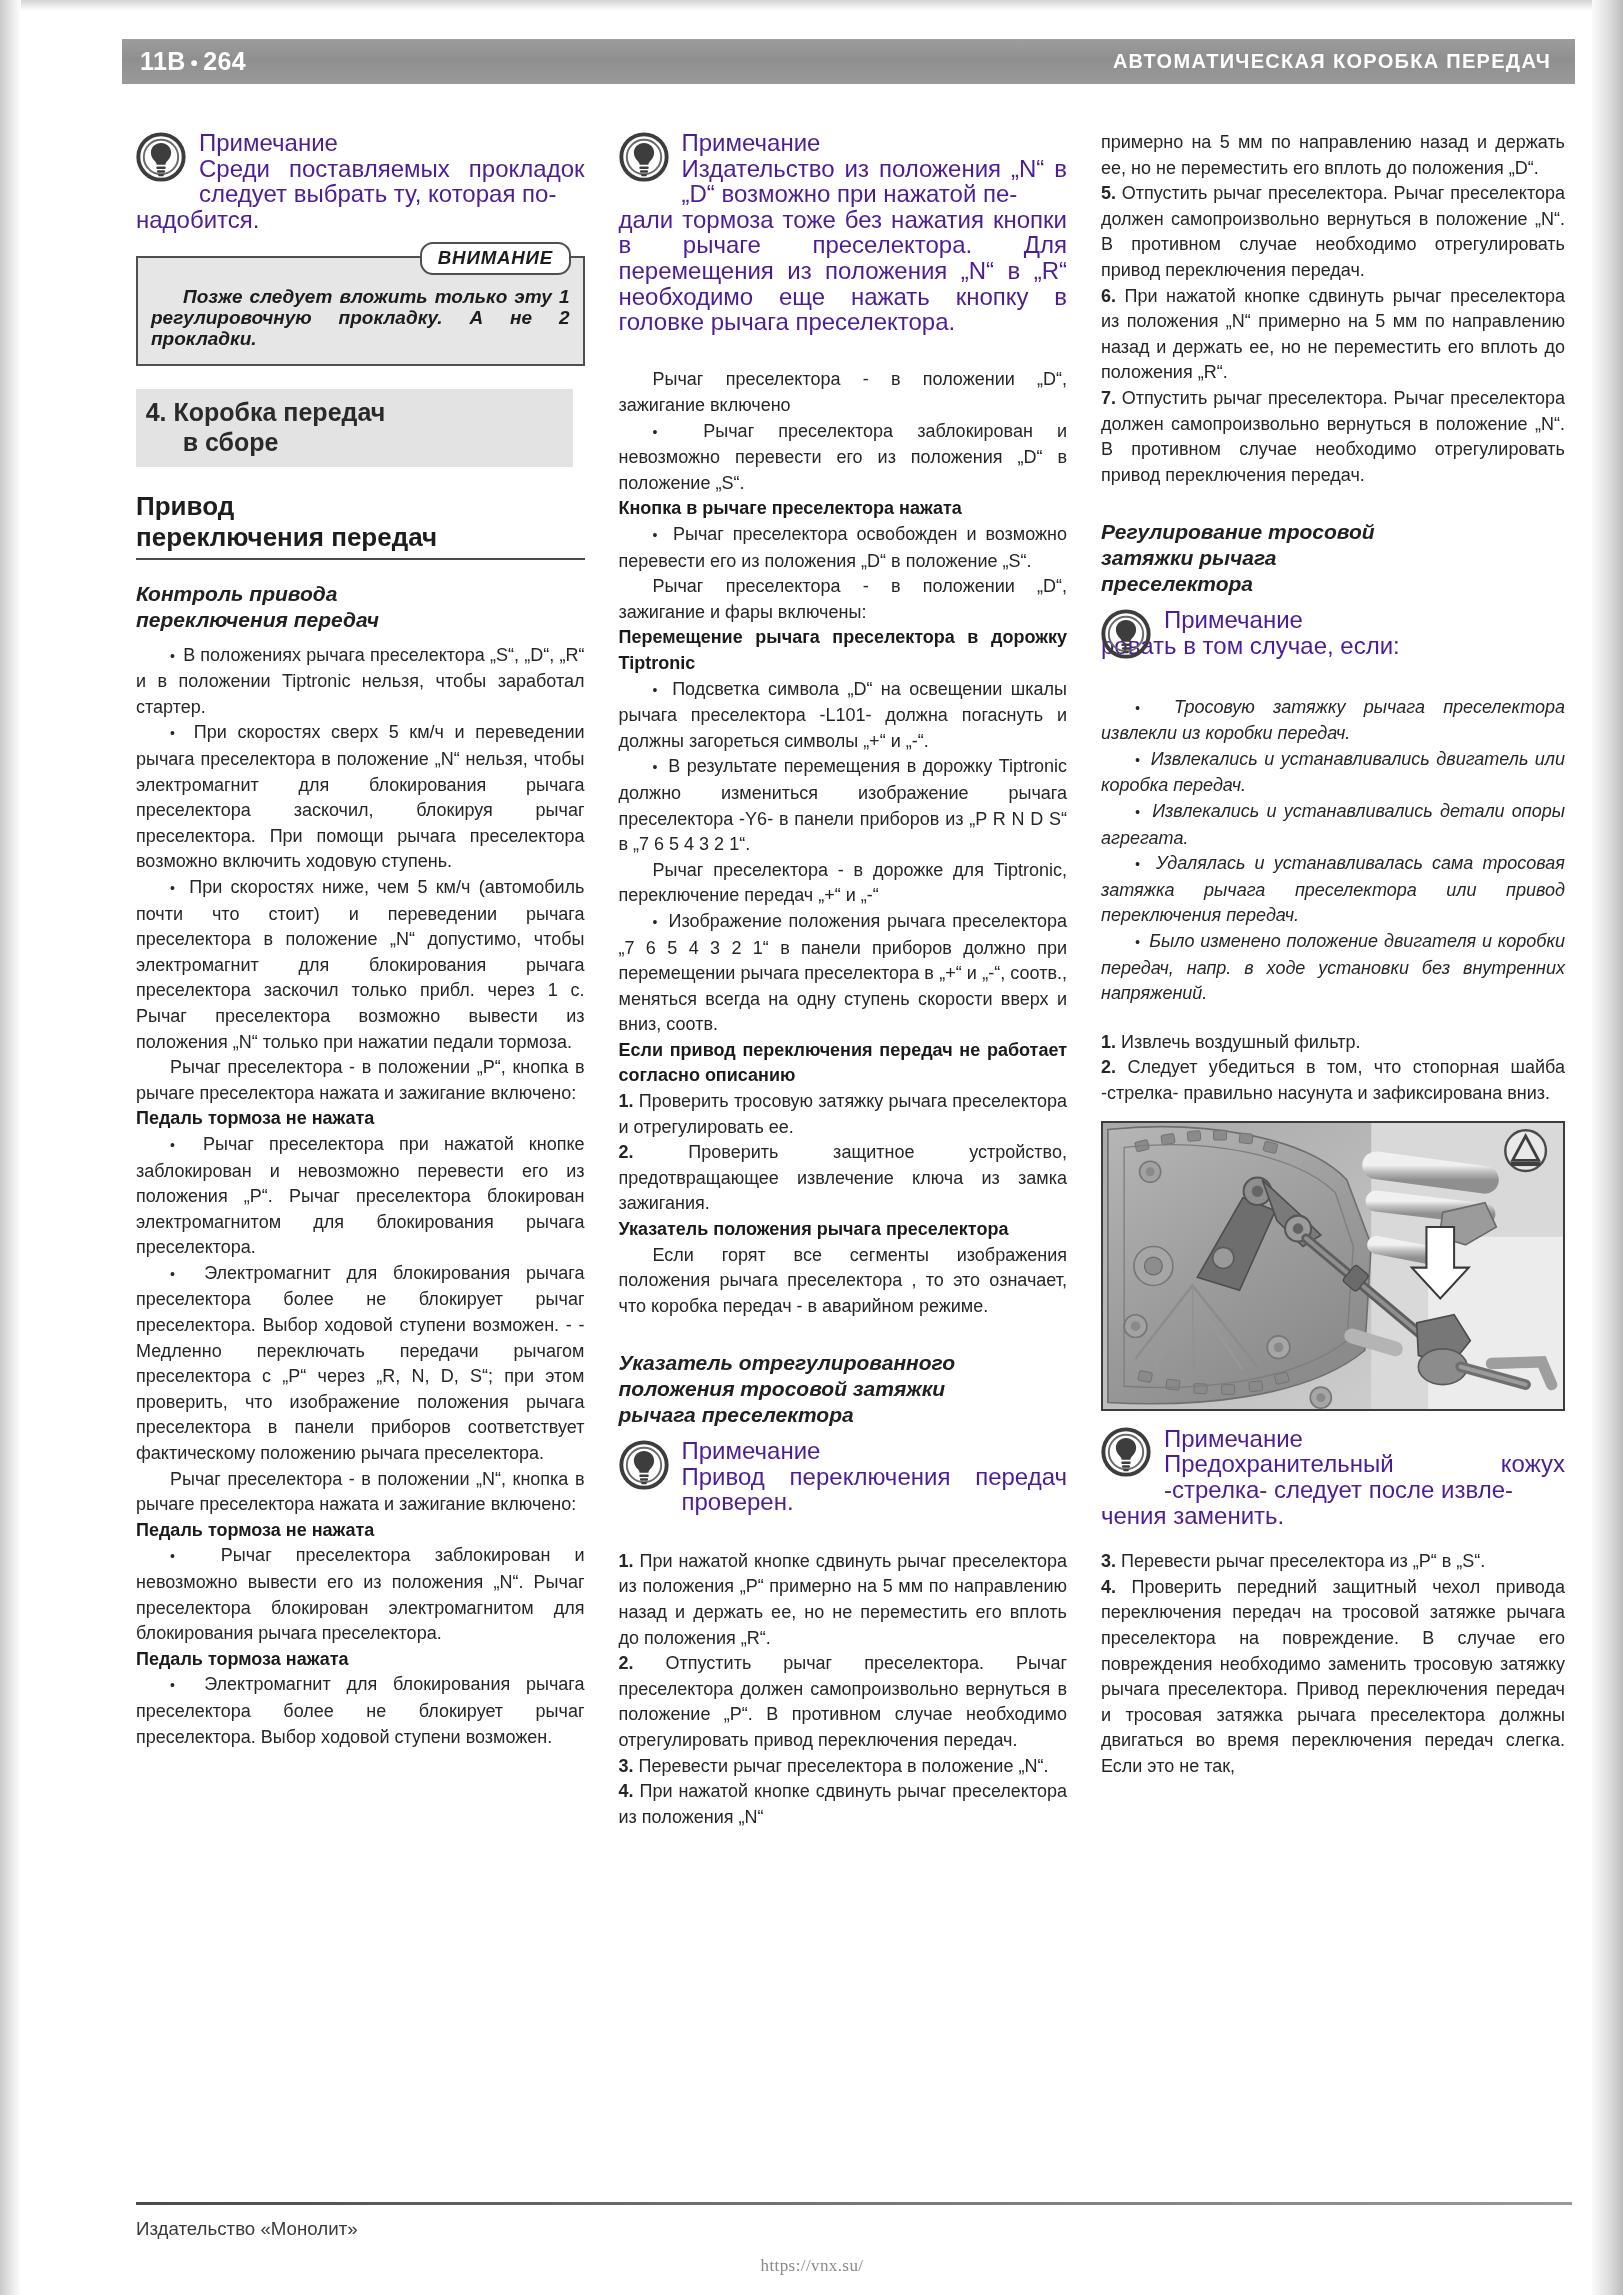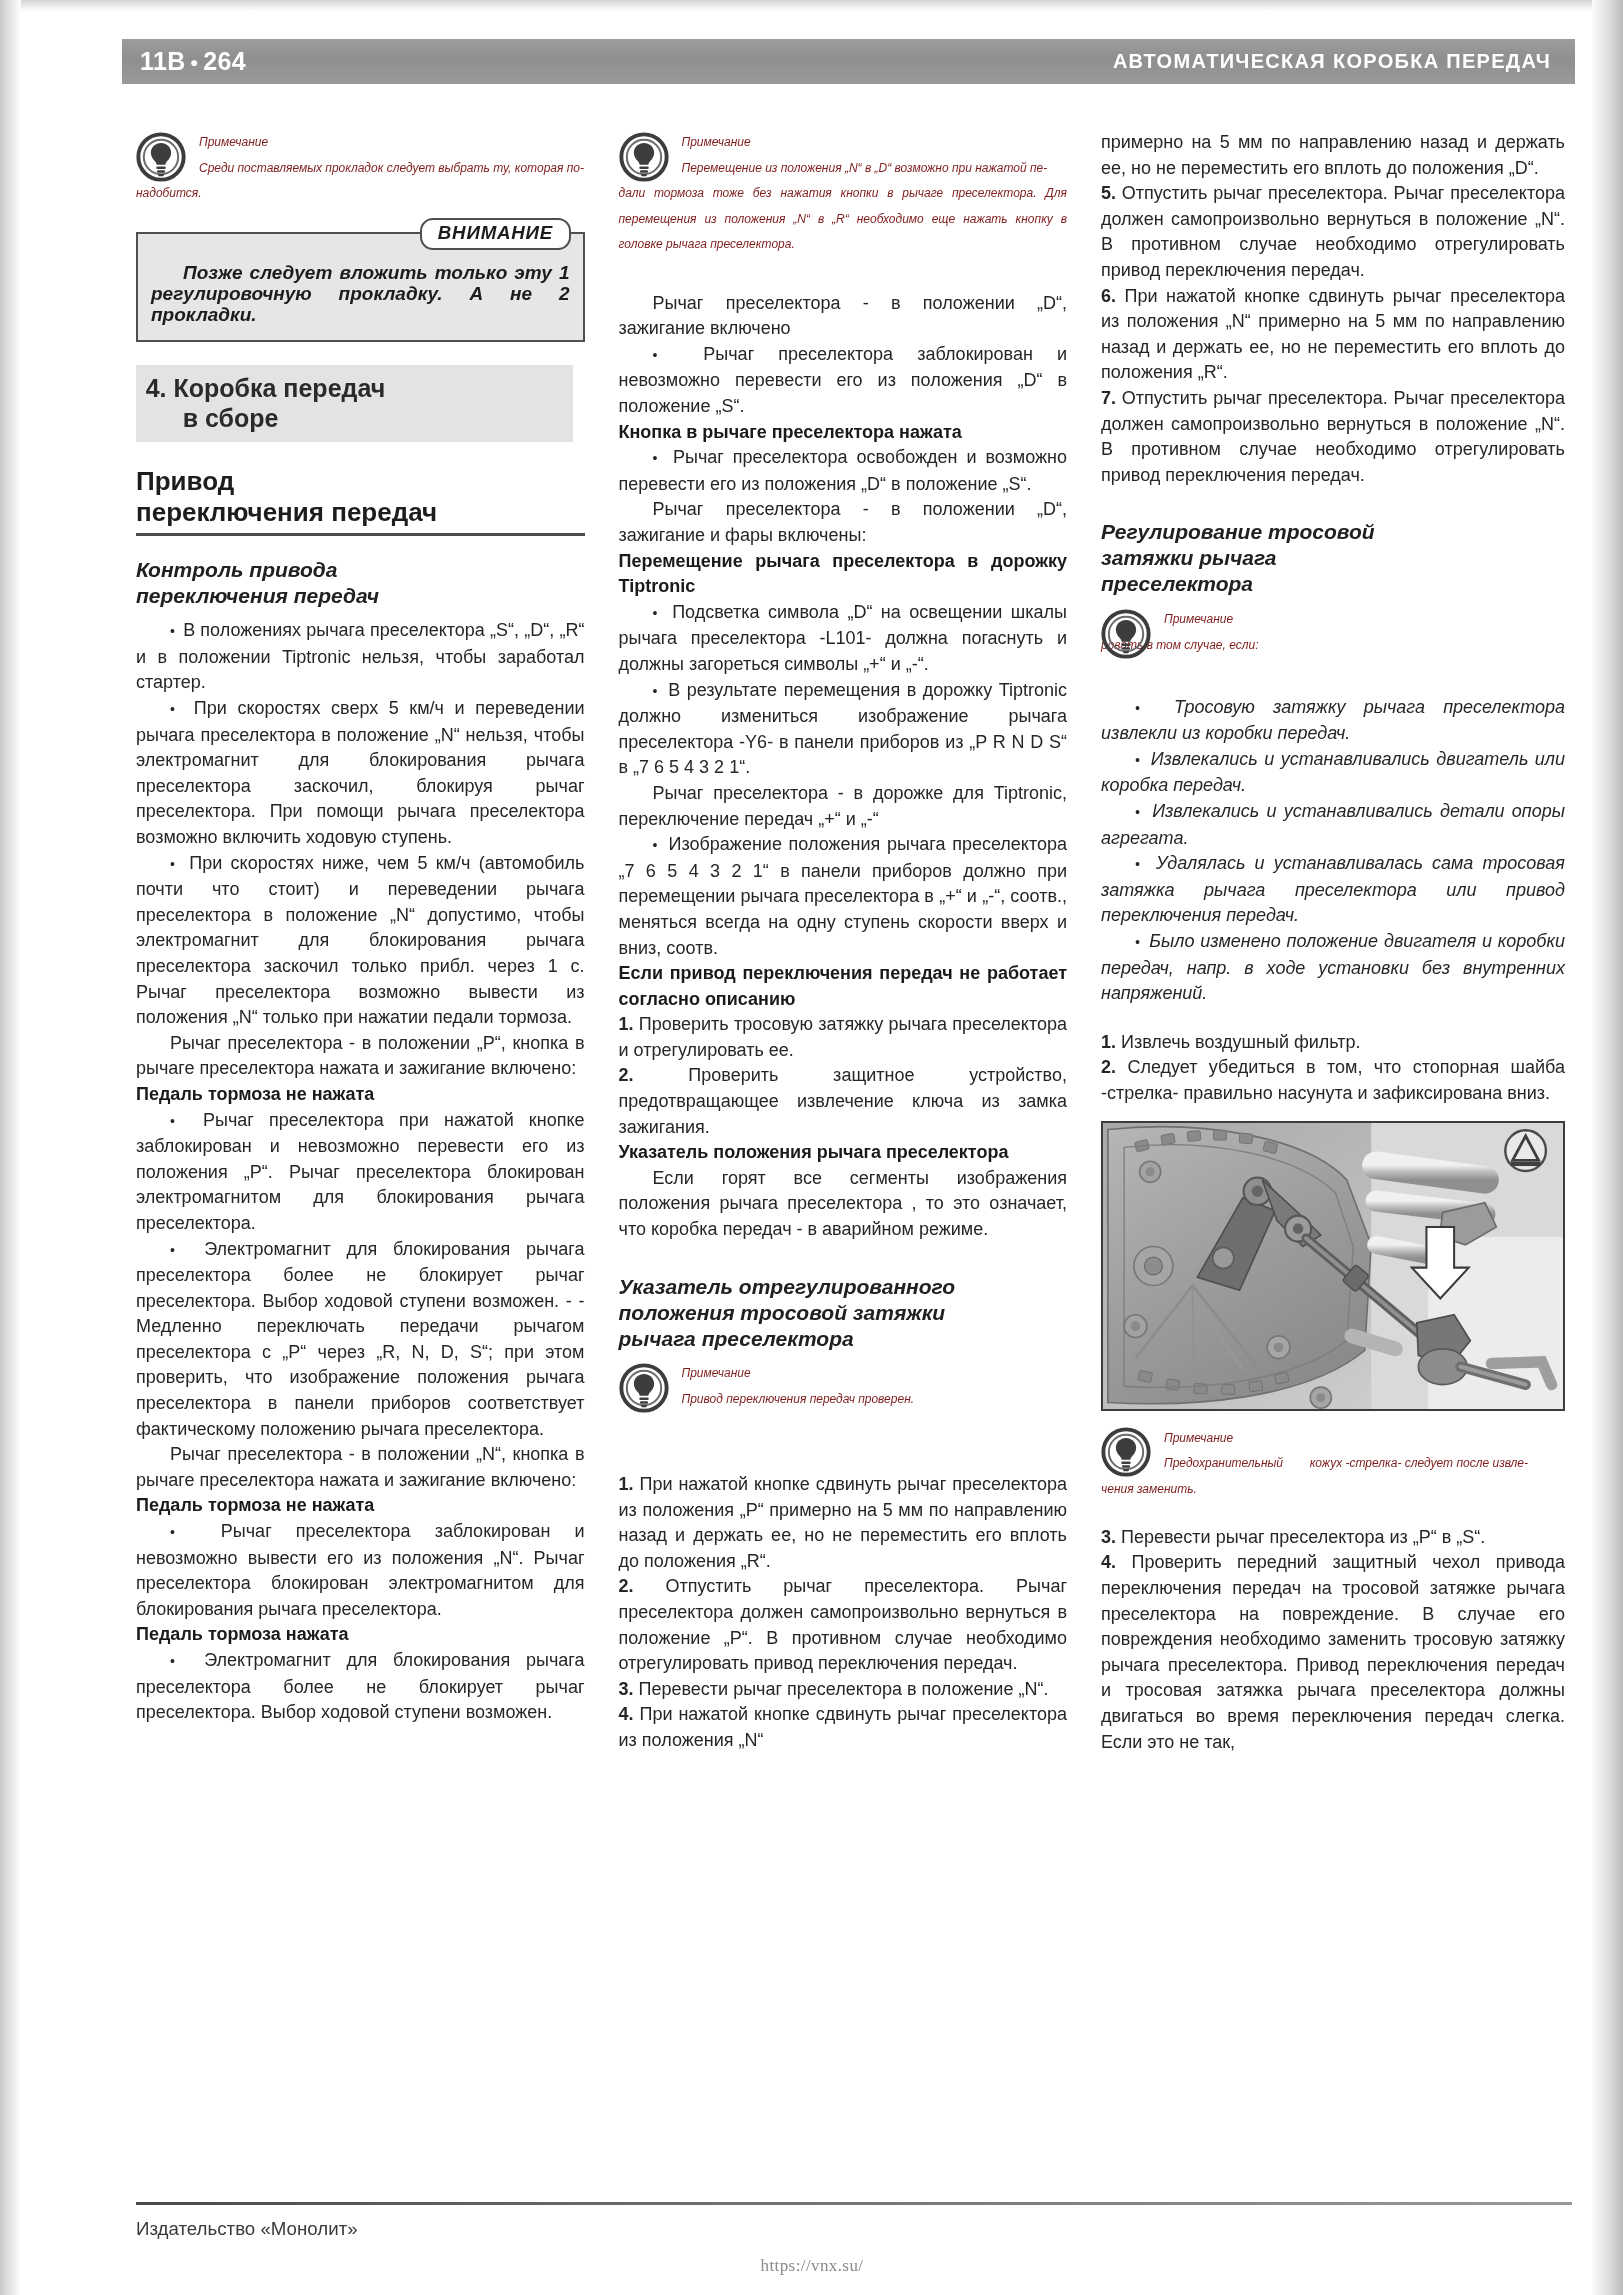--- a/index.html
+++ b/index.html
@@ -151,24 +151,23 @@
     position: relative;
     margin: 0 0 9.7px 0;
     min-height: 78px;
   }
   .note .bulb {
     position: absolute;
     left: 0; top: 1.6px;
     width: 50px; height: 50px;
   }
   .note .note-text {
-    font-style: italic;
-    font-size: 12px;
+    font-size: 24px;
     line-height: 25.6px;
-    color: #7f1d1d;
+    color: #4c1d95;
     text-align: justify;
   }
   .note .note-lead {
     
     padding-left: 63px;
   }
   .note .note-rest { padding-left: 0; }
   .note-title { display: block; }
 
   
@@ -321,21 +320,21 @@
         <svg class="bulb" viewBox="0 0 64 64">
           <circle cx="32" cy="32" r="29" fill="none" stroke="#3d3d3d" stroke-width="5"></circle>
           <circle cx="32" cy="32" r="22" fill="none" stroke="#6a6a6a" stroke-width="2.5"></circle>
           <path d="M32 14c-7.2 0-13 5.6-13 12.6 0 4.7 2.6 8 5 10.6 1.5 1.6 2.2 3 2.4 4.6h11.2c.2-1.6.9-3 2.4-4.6 2.4-2.6 5-5.9 5-10.6C45 19.6 39.2 14 32 14z" fill="#3d3d3d"></path>
           <rect x="26" y="44" width="12" height="3.4" rx="1.4" fill="#3d3d3d"></rect>
           <rect x="26.8" y="49" width="10.4" height="3.2" rx="1.4" fill="#3d3d3d"></rect>
           <rect x="28.4" y="53.6" width="7.2" height="3" rx="1.4" fill="#3d3d3d"></rect>
         </svg>
         <div class="note-text note-lead">
           <span class="note-title">Примечание</span>
-          <span>Перемещение из положения „N“ в „D“ возможно при нажатой пе-</span>
+          <span>Издательство из положения „N“ в „D“ возможно при нажатой пе-</span>
         </div>
         <div class="note-text note-rest">дали тормоза тоже без нажатия кнопки в рычаге преселектора. Для перемещения из положения „N“ в „R“ необходимо еще нажать кнопку в головке рычага преселектора.</div>
       </div>
 
       <div class="spacer-md"></div>
 
       <p class="body">Рычаг преселектора - в положении „D“, зажигание включено</p>
       <p class="bullet">Рычаг преселектора заблокирован и невозможно перевести его из положения „D“ в положение „S“.</p>
       <h4 class="subbold">Кнопка в рычаге преселектора нажата</h4>
       <p class="bullet">Рычаг преселектора освобожден и возможно перевести его из положения „D“ в положение „S“.</p>

